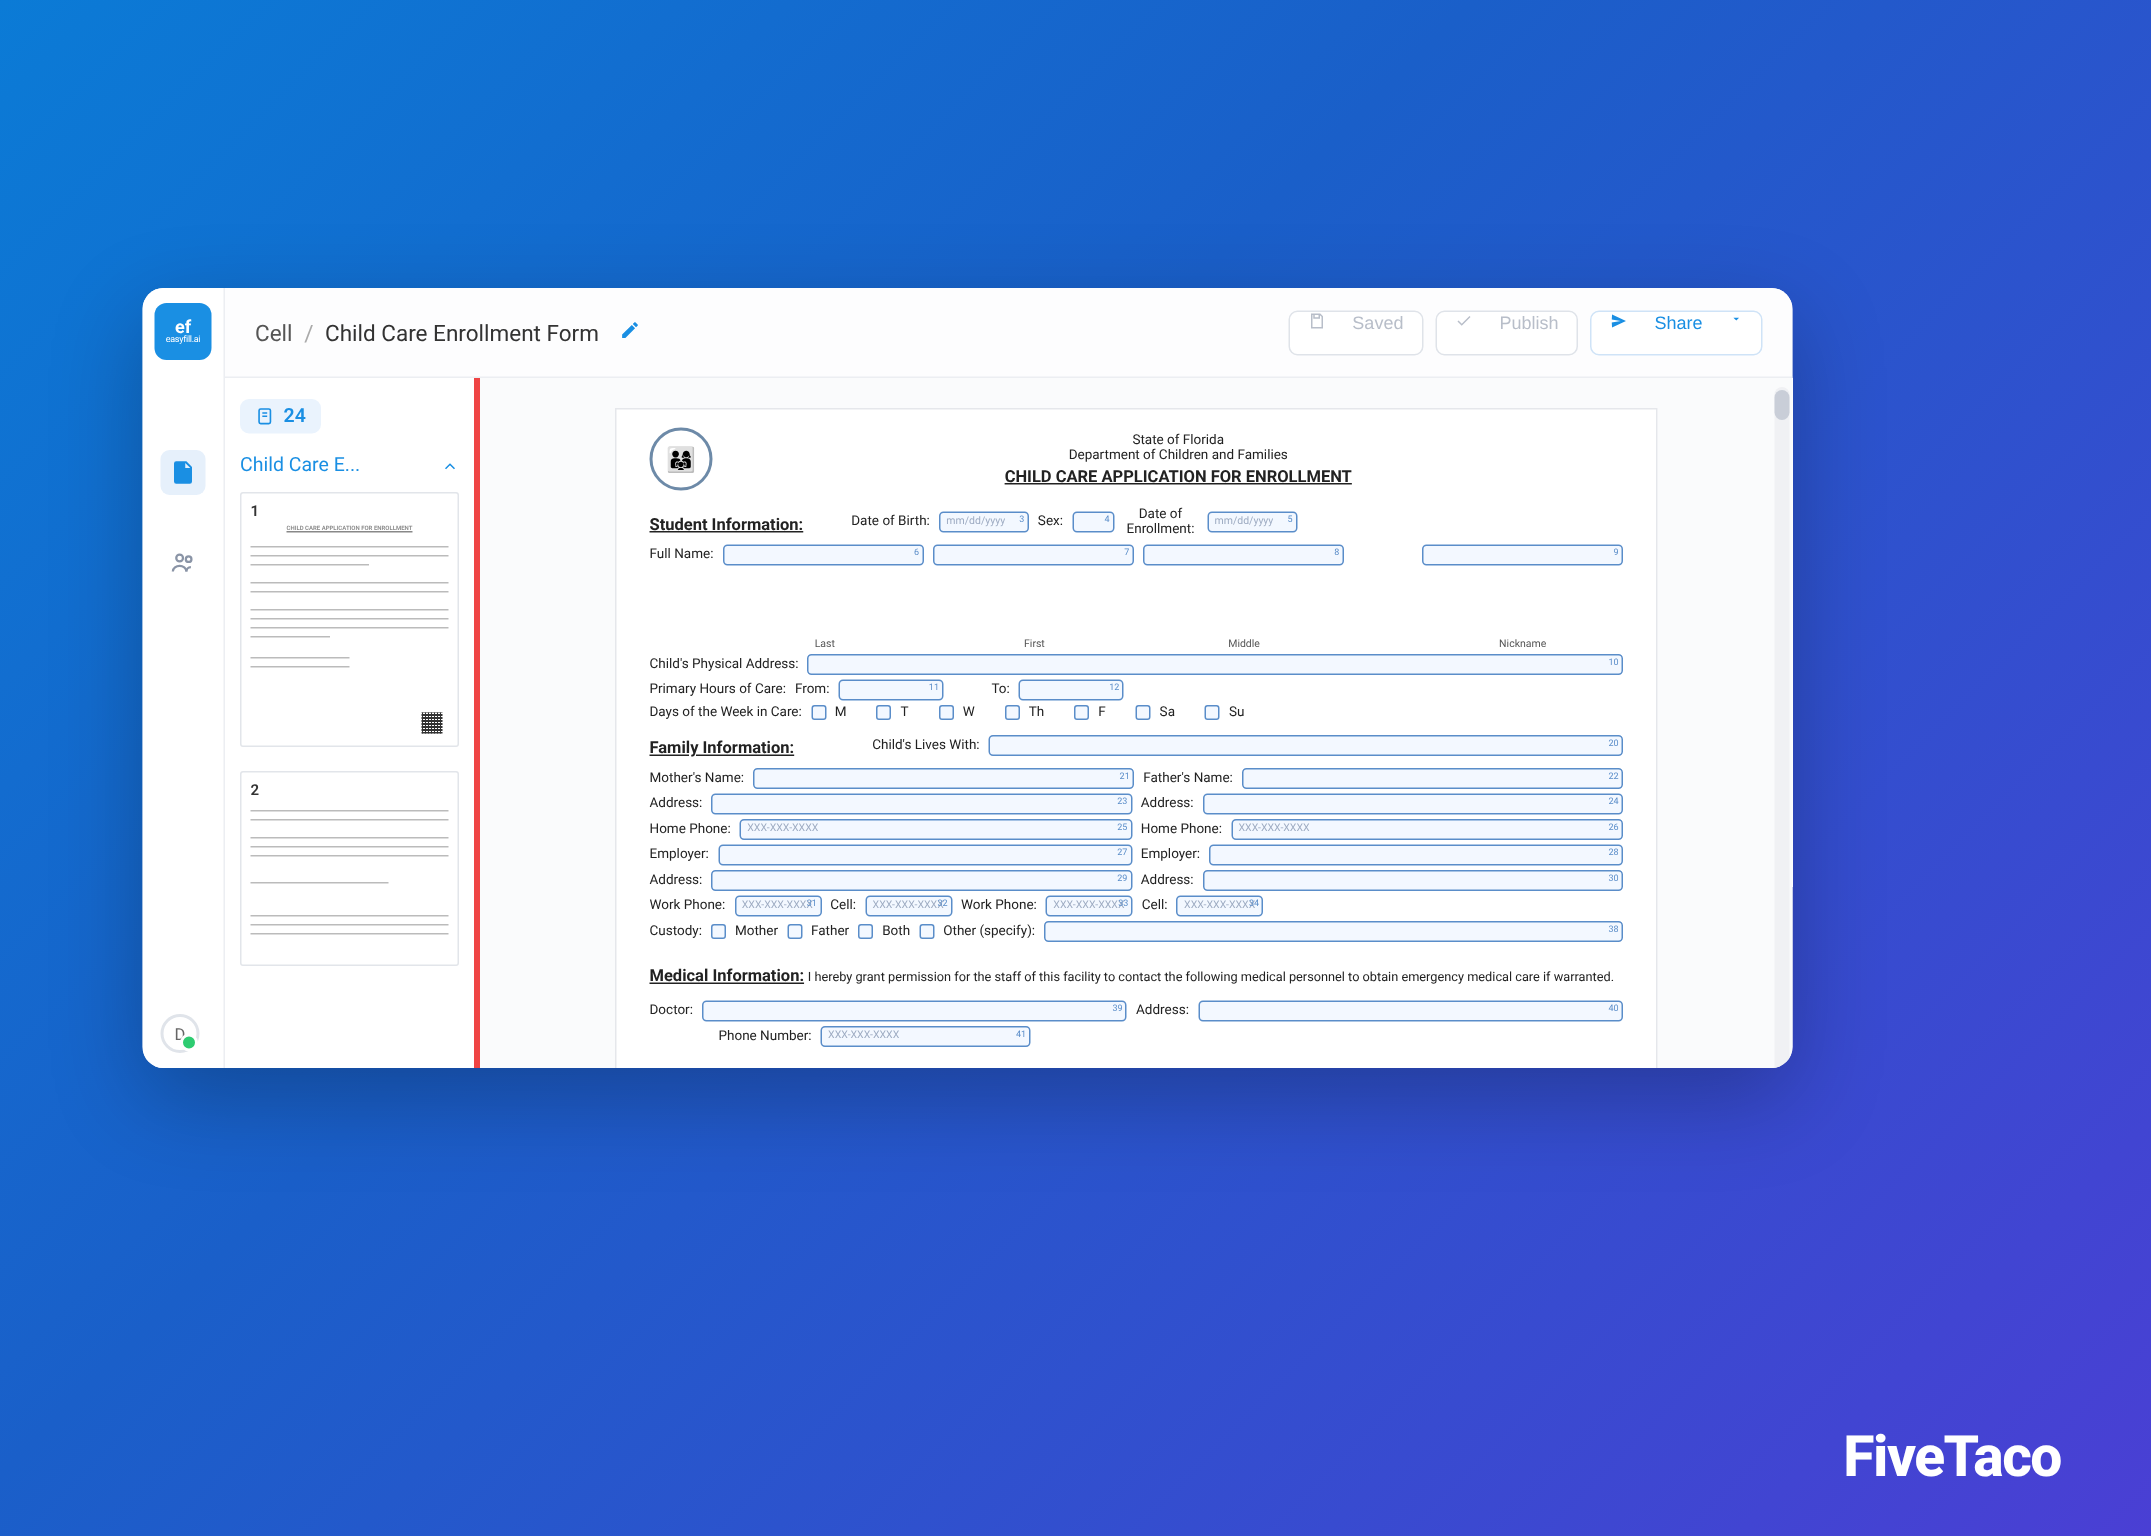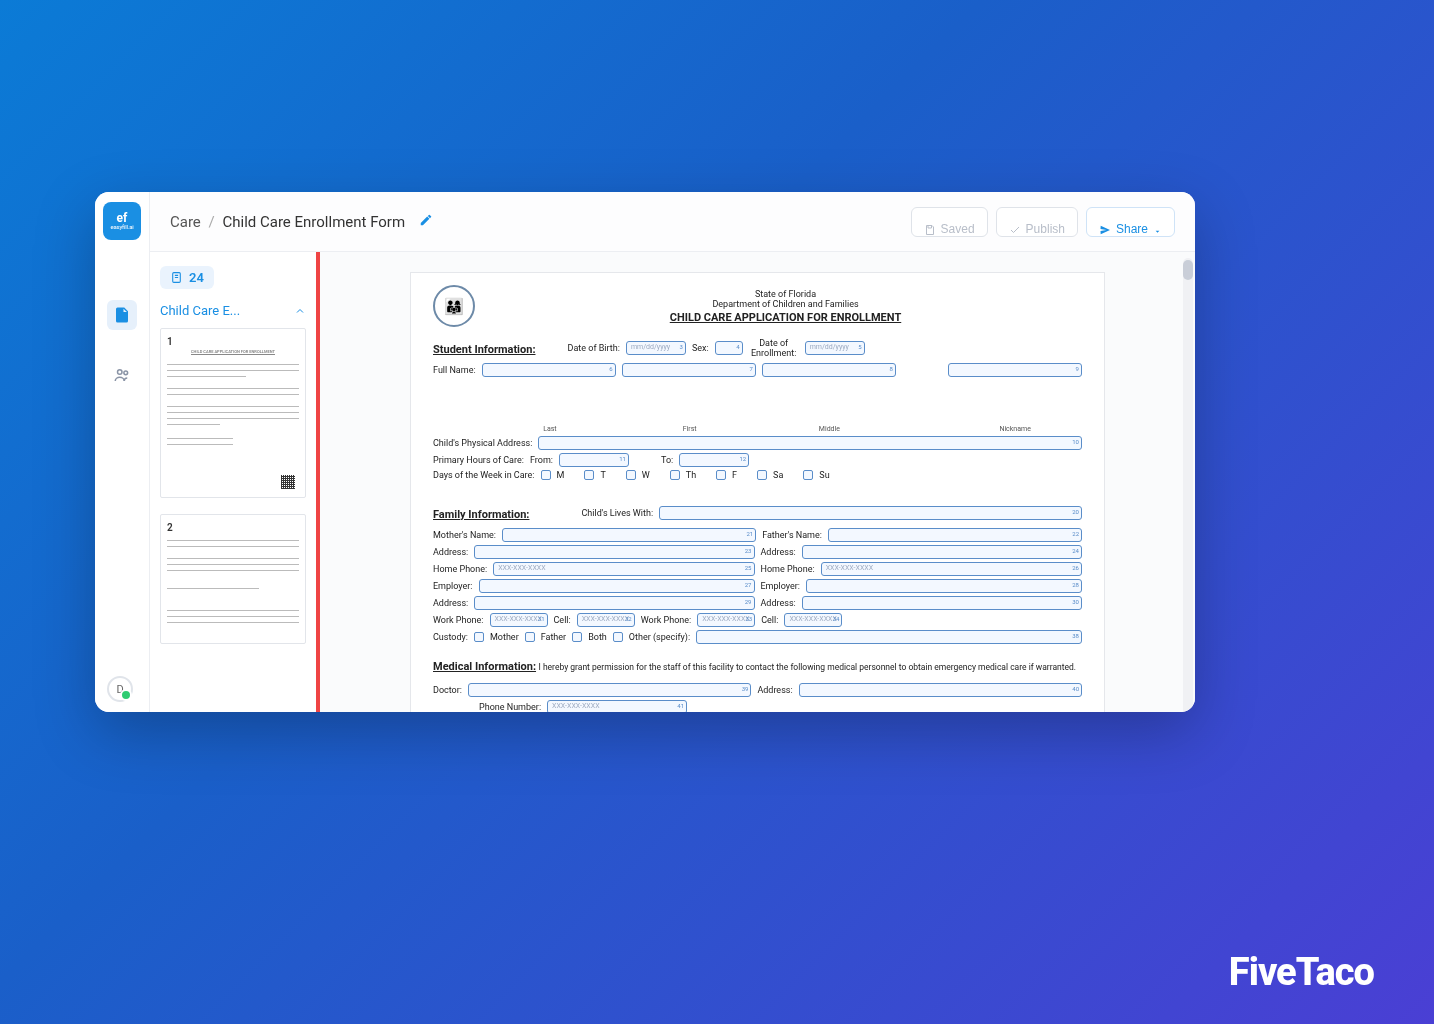--- a/index.html
+++ b/index.html
@@ -102,22 +102,22 @@
 .topbar-spacer { flex: 1; }
 .top-btn {
   height: 30px;
   padding: 0 12px;
   border: 1px solid #dfe3e9;
   border-radius: 6px;
   background: #fff;
   font-size: 12px;
   color: #b8bec9;
   display: inline-flex;
-  align-items: flex-end;
-  gap: 5px;
+  align-items: flex-start;
+  gap: 18px;
   margin-left: 8px;
   cursor: pointer;
 }
 .top-btn.share { color: #1a8fe3; border-color: #cfe3f7; }
 .top-btn svg { width: 12px; height: 12px; }
 .content-row { flex: 1; display: flex; overflow: hidden; }
 .side-panel {
   width: 170px;
   background: #fff;
   border-right: 4px solid #ef4444;
@@ -273,21 +273,21 @@
         </svg>
     </div>
     <div class="avatar-dot">
       <span>D</span>
     </div>
   </div>
 
   <div class="main-area">
     <div class="topbar">
       <span class="breadcrumb">
-        <span>Care</span>
+        <span>Cell</span>
         <span class="sep">/</span>
         <span class="current">Child Care Enrollment Form</span>
       </span>
       <span class="edit-icon">
         <svg viewBox="0 0 24 24" fill="currentColor">
             <path d="M3 17.25V21h3.75L17.81 9.94l-3.75-3.75L3 17.25zM20.71 7.04a1 1 0 0 0 0-1.41l-2.34-2.34a1 1 0 0 0-1.41 0l-1.83 1.83 3.75 3.75 1.83-1.83z"></path>
           </svg>
       </span>
       <div class="topbar-spacer"></div>
       <button class="top-btn">
@@ -446,21 +446,21 @@
             <span class="cb"></span>
               <span class="lbl">F</span>
             <span style="width:8px;"></span>
             <span class="cb"></span>
               <span class="lbl">Sa</span>
             <span style="width:8px;"></span>
             <span class="cb"></span>
               <span class="lbl">Su</span>
           </div>
 
-          <div class="form-row" style="margin-top:20px;">
+          <div class="form-row" style="margin-top:4px;">
             <span class="section-head">Family Information:</span>
             <span style="width:40px;"></span>
             <span class="lbl">Child's Lives With:</span>
             <span class="field tag" data-tag="20"></span>
           </div>
 
           <div class="form-row">
             <span class="lbl">Mother's Name:</span>
             <span class="field tag" data-tag="21"></span>
             <span class="lbl">Father's Name:</span>

